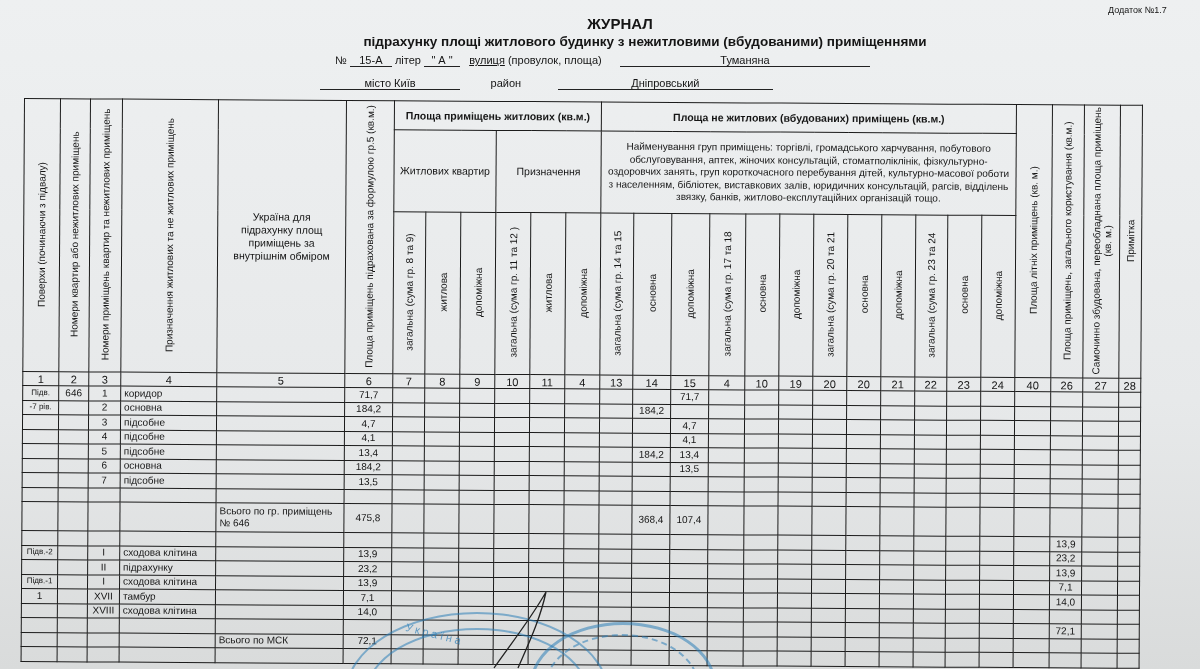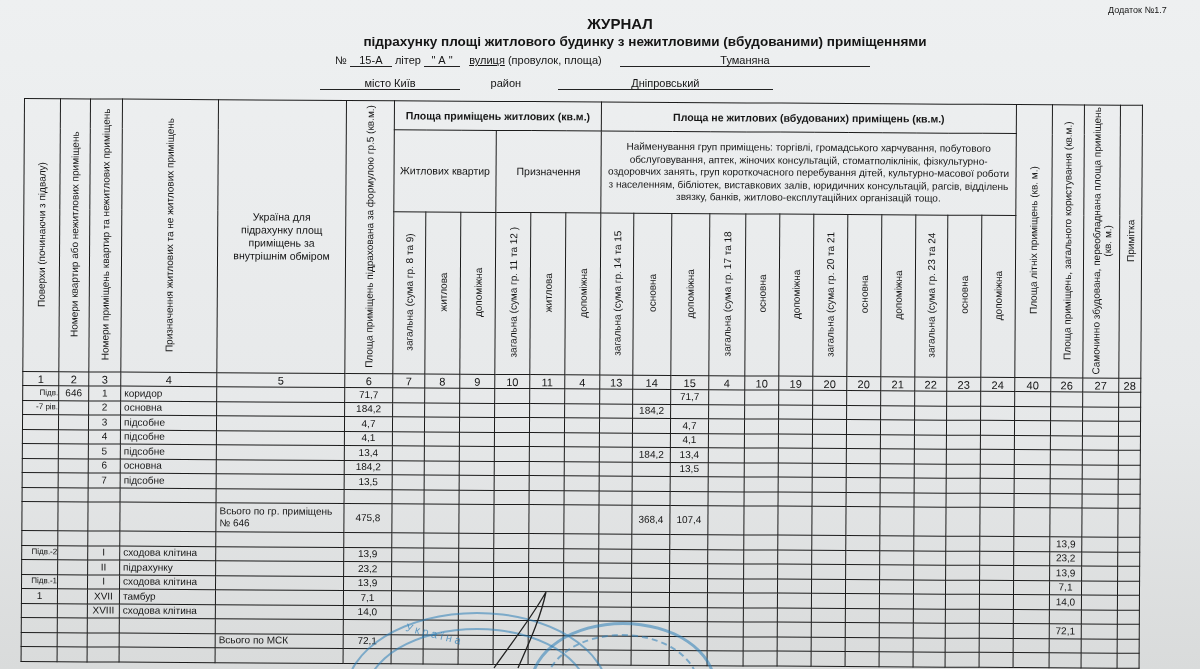--- a/index.html
+++ b/index.html
@@ -35,21 +35,21 @@
   .vt-inner {
     writing-mode:vertical-rl; transform:rotate(180deg);
     display:inline-block; font-size:10px; line-height:11px; max-height:270px;
   }
   .grp { font-weight:bold !important; font-size:10.5px; height:26px; }
   .sub { font-size:10.5px; }
   .long-desc { font-size:10px; line-height:12.5px; padding:2px 3px !important; }
   .num-row td { font-weight:bold; font-size:11px; height:13px; }
   .data-row td { height:13.5px; font-size:10px; line-height:12px; }
   .data-row td.left { text-align:left; padding-left:3px; }
-  .data-row td.small { font-size:8px;text-align:right; }
+  .data-row td.small { font-size:8px; }
   .tall td { height:28px; }
   .stamp {
     position:absolute; border:2px solid #2d7fb8; border-radius:50%;
     opacity:0.55; pointer-events:none;
   }
   .stamp-text { position:absolute; color:#2d7fb8; font-size:11px; opacity:0.7; letter-spacing:3px; }
 </style>
 </head>
 <body>
 

